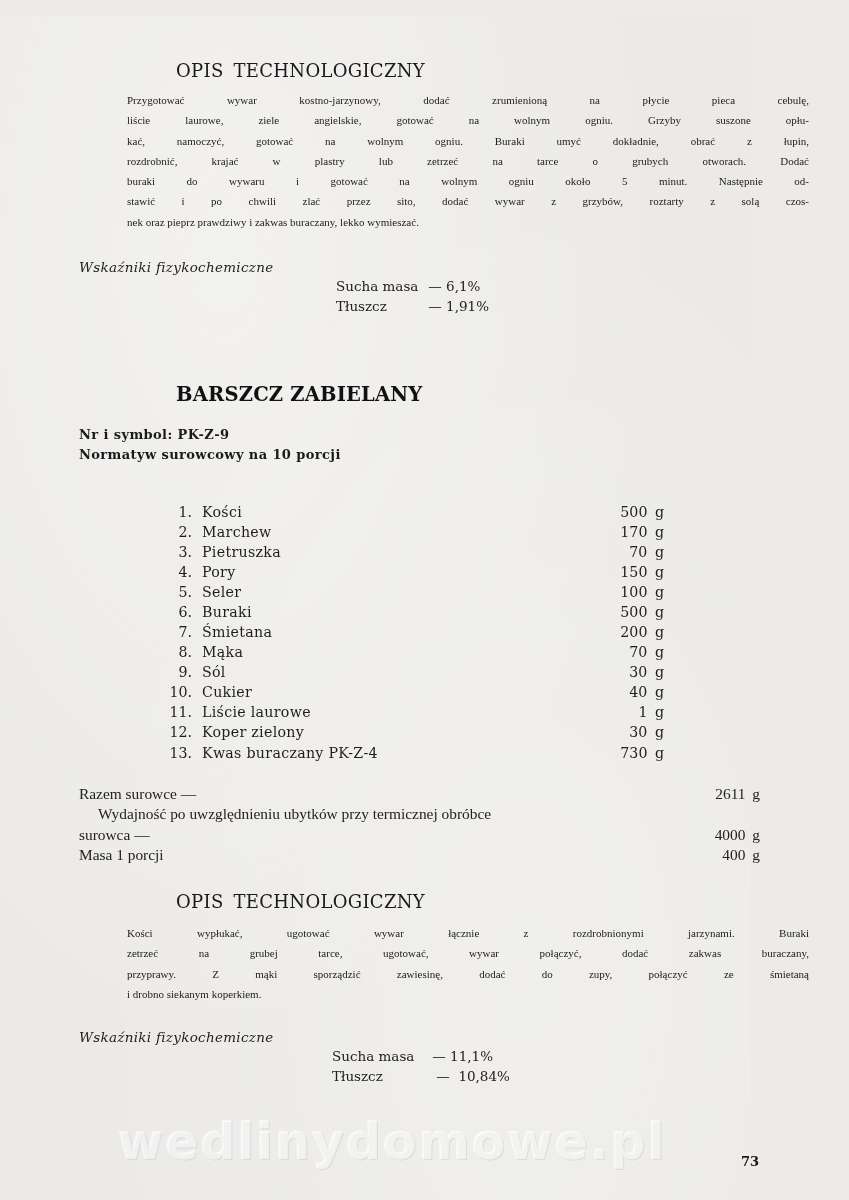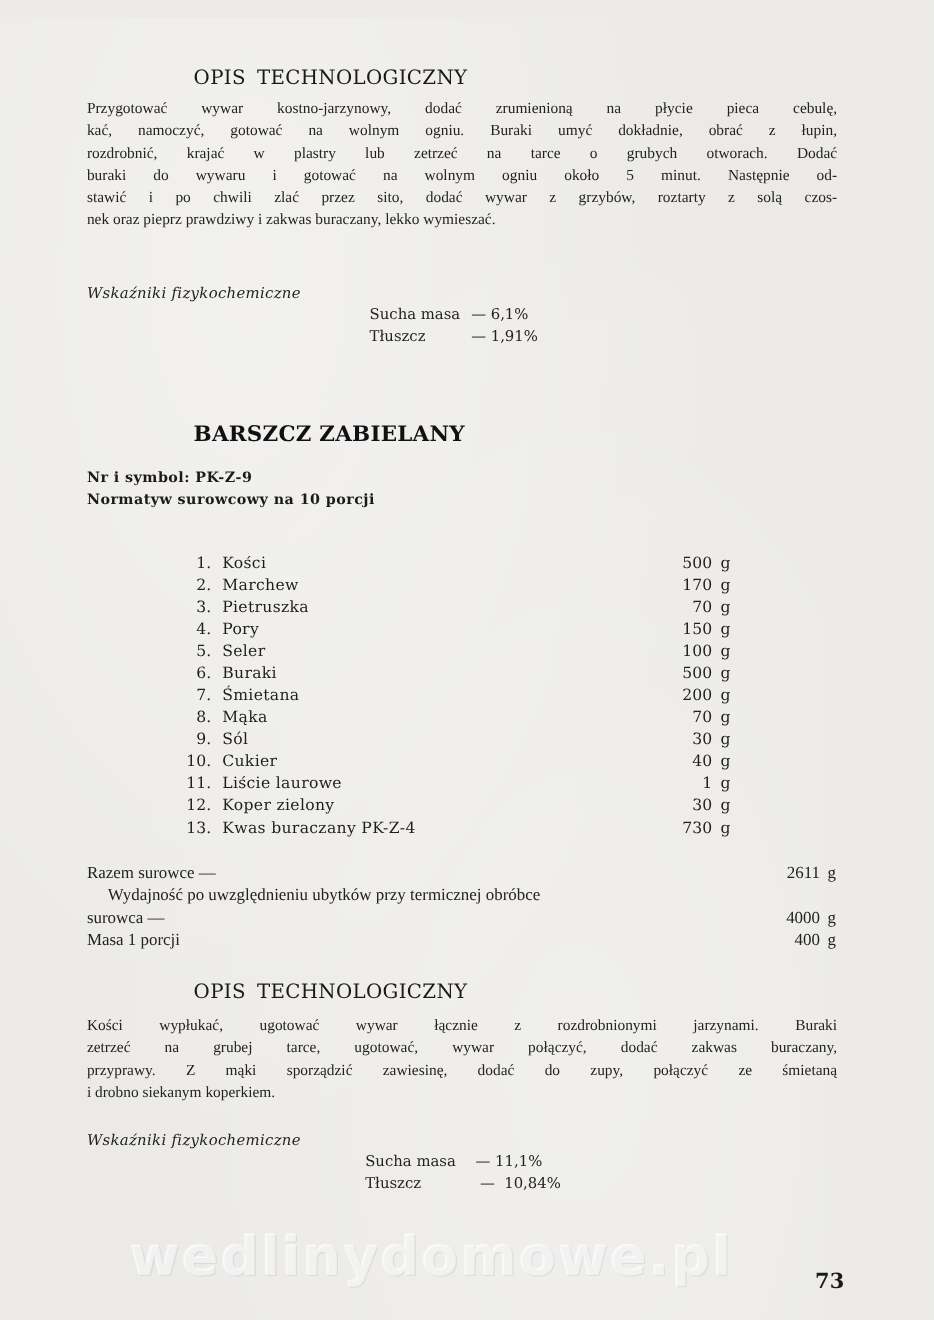--- a/index.html
+++ b/index.html
@@ -30,24 +30,25 @@
     .section-heading {
       font-family: "DejaVu Serif", "Liberation Serif", serif;
       font-size: 18px;
       letter-spacing: 0.3px;
       word-spacing: 4px;
       color: #1a1a1a;
       white-space: nowrap;
     }
     .para {
       font-family: "Liberation Serif", serif;
-      font-size: 14px;
+      font-size: 11px;
       line-height: 20.3px;
       text-align: justify;
       color: #222;
+      margin-left: 48px;
     }
     .para .line {
       display: block;
       text-align-last: justify;
       white-space: nowrap;
     }
     .para .line.last {
       text-align-last: left;
     }
     .indicators-title {
@@ -142,33 +143,34 @@
       text-shadow: 1px 1px 0 rgba(190,190,190,0.35), -1px -1px 0 rgba(255,255,255,0.5);
       white-space: nowrap;
       user-select: none;
     }
     .page-number {
       position: absolute;
       left: 741px;
       top: 1138px;
       font-family: "DejaVu Serif", serif;
       font-weight: bold;
-      font-size: 19px;
+      font-size: 13px;
       color: #1a1a1a;
     }
   </style>
 </head>
 <body>
 
 <div class="page">
 
   <div class="abs section-heading" style="left:176px; top:44px;">OPIS TECHNOLOGICZNY</div>
 
   <div class="abs para" style="left:79px; top:74px; width:682px;">
     <span class="line">Przygotować wywar kostno-jarzynowy, dodać zrumienioną na płycie pieca cebulę,</span>
+    <span class="line">liście laurowe, ziele angielskie, gotować na wolnym ogniu. Grzyby suszone opłu-</span>
     <span class="line">kać, namoczyć, gotować na wolnym ogniu. Buraki umyć dokładnie, obrać z łupin,</span>
     <span class="line">rozdrobnić, krajać w plastry lub zetrzeć na tarce o grubych otworach. Dodać</span>
     <span class="line">buraki do wywaru i gotować na wolnym ogniu około 5 minut. Następnie od-</span>
     <span class="line">stawić i po chwili zlać przez sito, dodać wywar z grzybów, roztarty z solą czos-</span>
     <span class="line last">nek oraz pieprz prawdziwy i zakwas buraczany, lekko wymieszać.</span>
   </div>
 
   <div class="abs indicators-title" style="left:79px; top:243px;">Wskaźniki fizykochemiczne</div>
 
   <div class="abs" style="left:336px; top:260px;">

